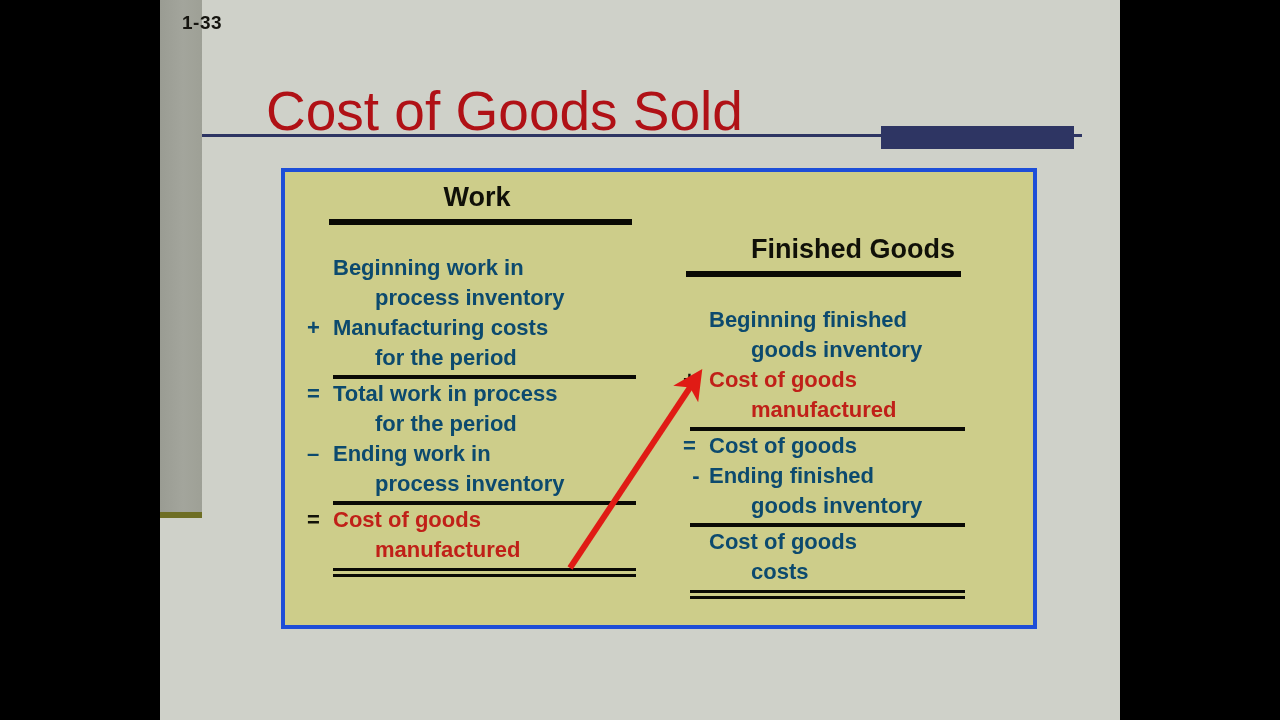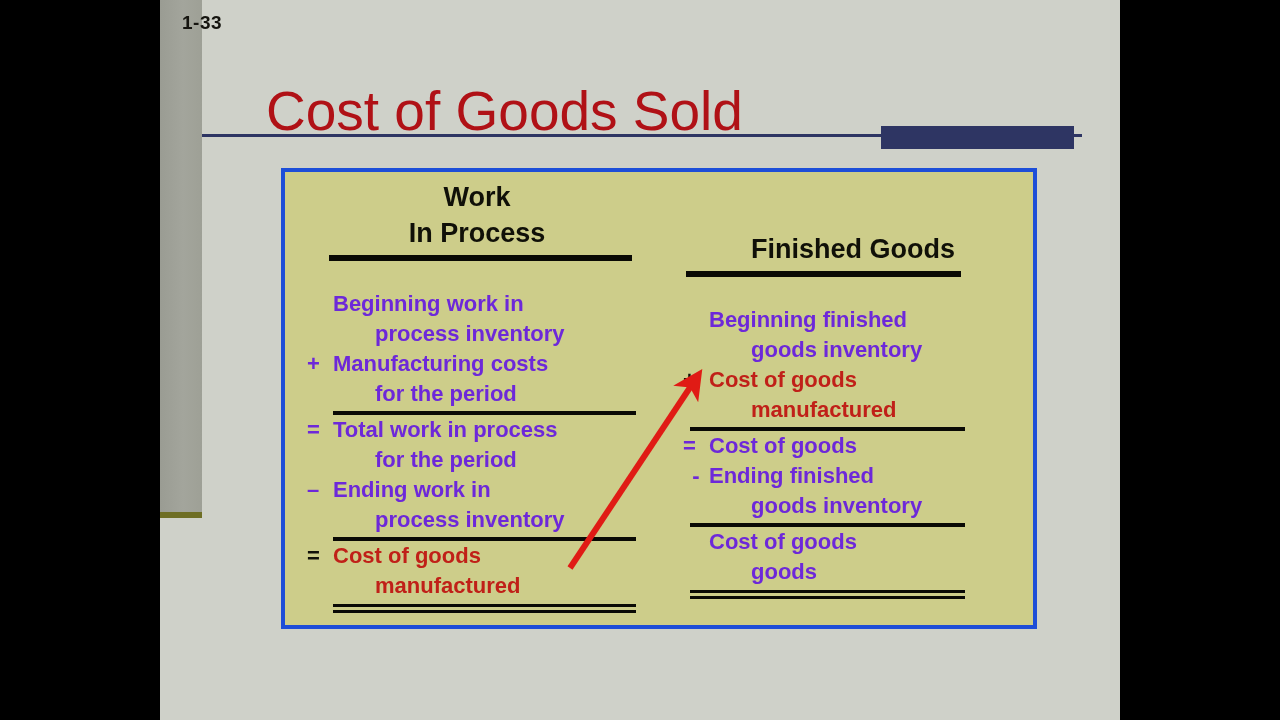--- a/index.html
+++ b/index.html
@@ -133,21 +133,21 @@
   #col-fg  .head-rule { width: 275px; margin-left: 3px; }
 
   
   .rows { margin-top: 28px; }
 
   .row {
     display: flex;
     align-items: flex-start;
     font-size: 22px;
     font-weight: bold;
-    color: #6d28d9;
+    color: #0c4a6e;
     line-height: 30px;
   }
   .op {
     width: 26px;
     flex: 0 0 26px;
     text-align: left;
     font-size: 22px;
     font-weight: bold;
   }
   .txt { flex: 1 1 auto; }
@@ -200,21 +200,20 @@
     <h1 id="title">Cost of Goods Sold</h1>
 
     <div id="title-rule"></div>
     <div id="accent-block"></div>
 
     <div id="panel">
 
       <div class="col" id="col-wip">
         <div class="col-head">
           <div>Work</div>
-          <div>In Process</div>
         </div>
         <div class="head-rule"></div>
         <div class="rows">
 
           <div class="row">
             <div class="op"></div>
             <div class="txt">
               <div class="l1">Beginning work in</div>
               <div class="l2">process inventory</div>
             </div>
@@ -298,21 +297,21 @@
               <div class="l1">Ending finished</div>
               <div class="l2">goods inventory</div>
             </div>
           </div>
           <div class="sep"></div>
 
           <div class="row">
             <div class="op"></div>
             <div class="txt">
               <div class="l1">Cost of goods</div>
-              <div class="l2">goods</div>
+              <div class="l2">costs</div>
             </div>
           </div>
           <div class="double-rule">
             <div class="d1"></div>
               <div class="d2"></div>
           </div>
 
         </div>
       </div>
 

